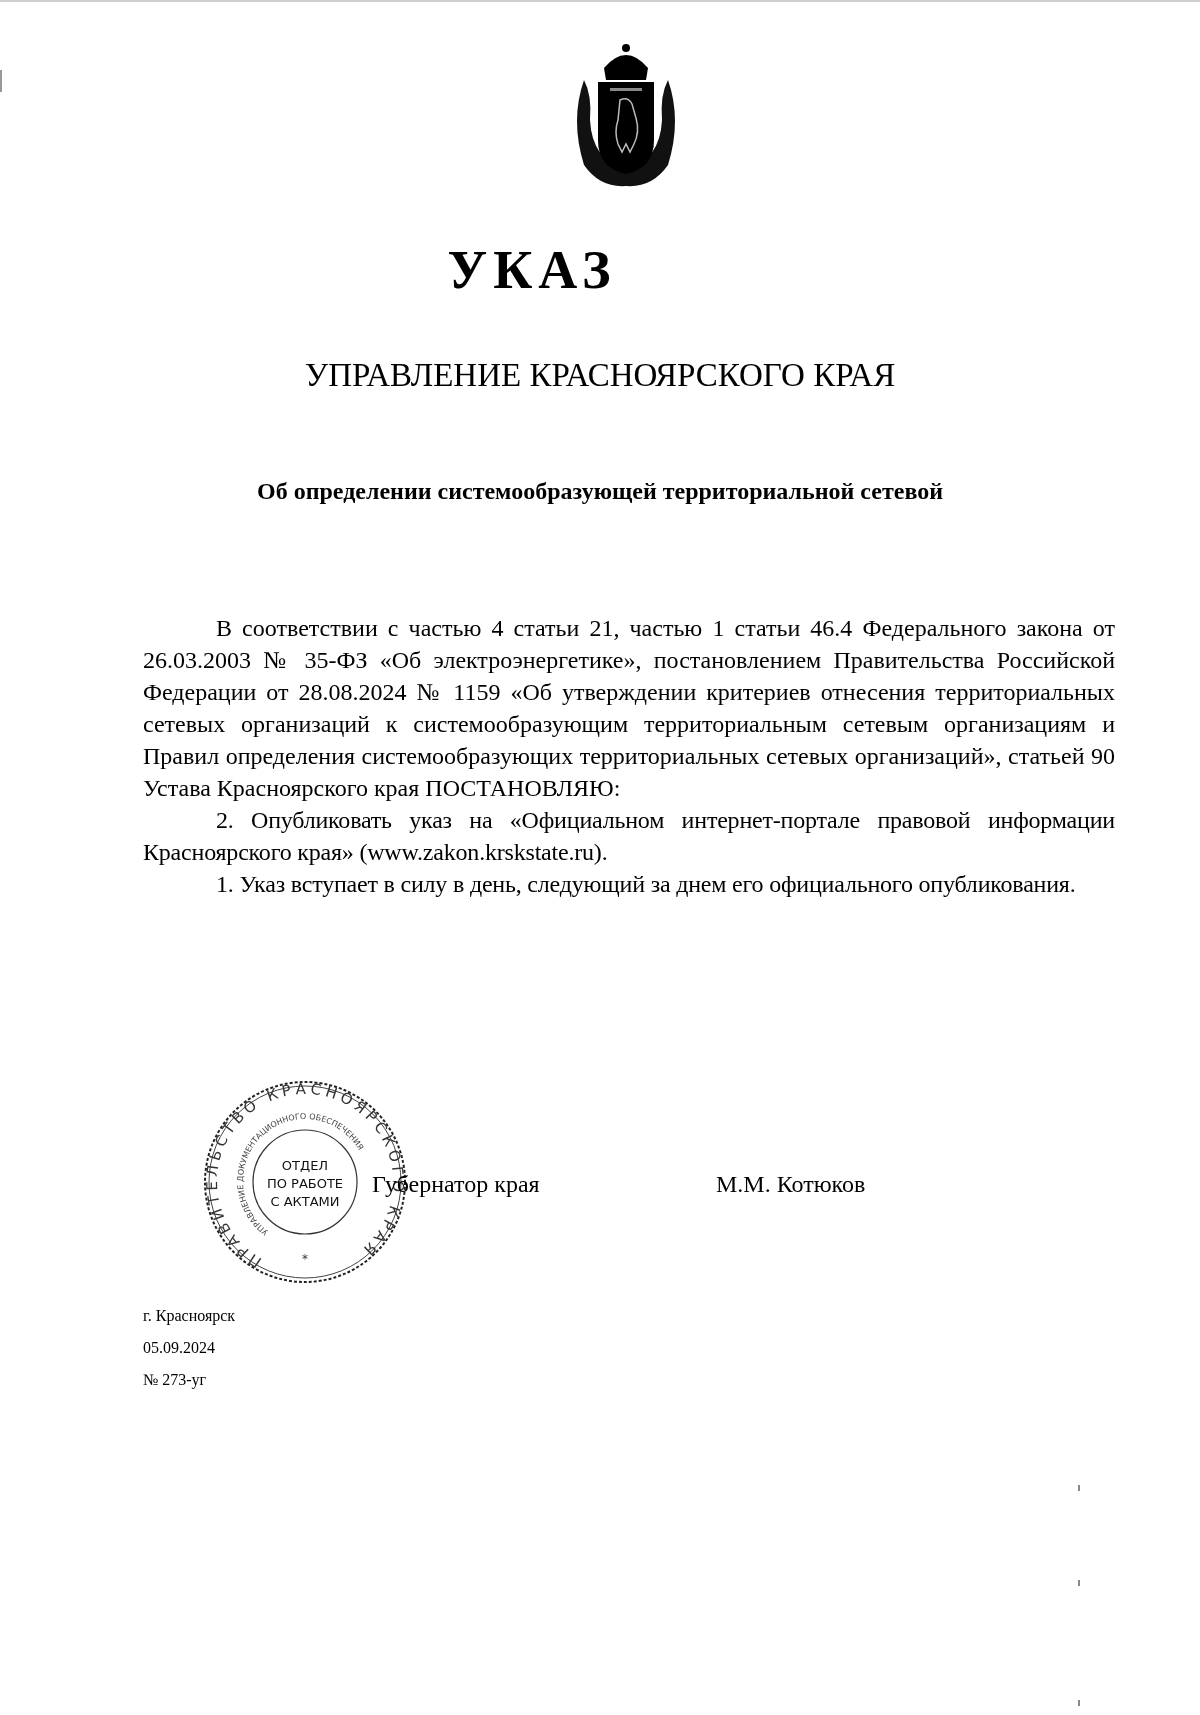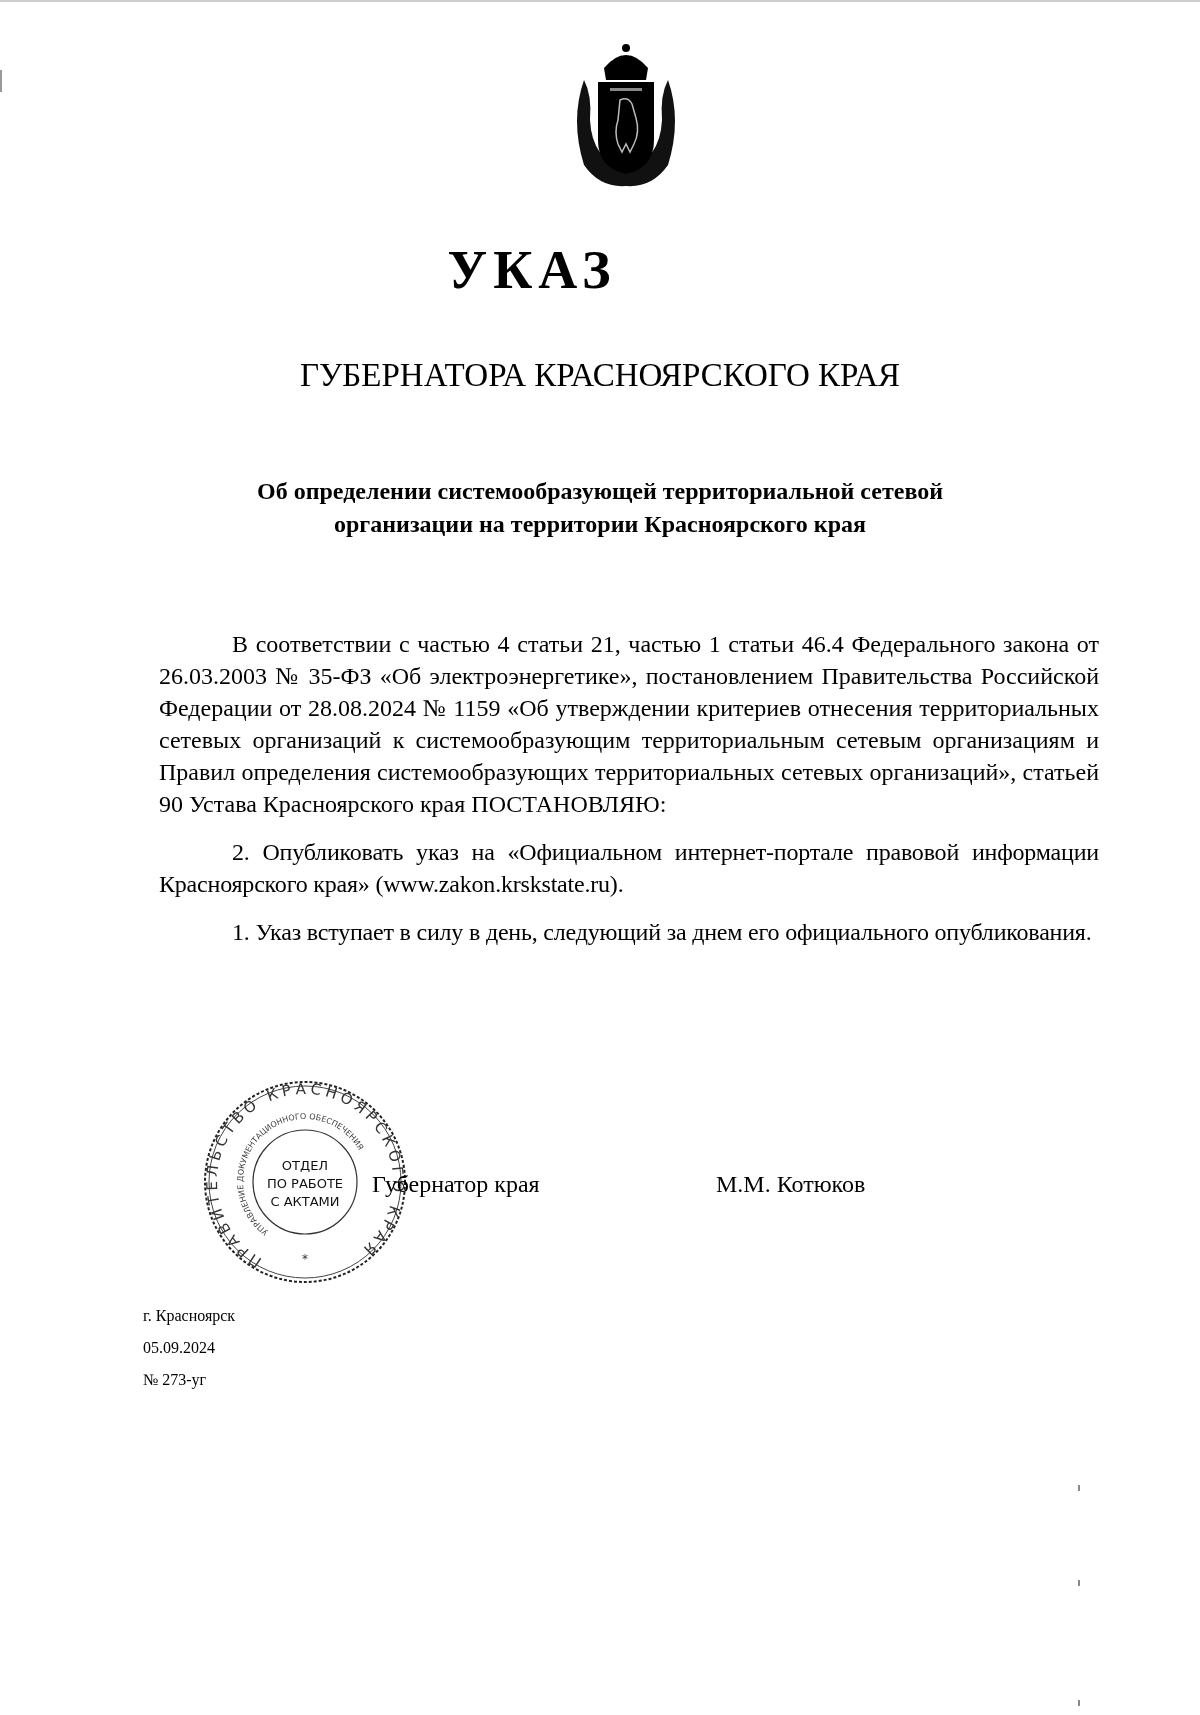--- a/index.html
+++ b/index.html
@@ -9,21 +9,21 @@
   .edge-left { position:absolute; left:0; top:70px; width:2px; height:22px; background:#999; }
   .emblem { position:absolute; left:570px; top:40px; width:112px; height:150px; }
   .title { position:absolute; left:0; width:1064px; top:240px; text-align:center;
            font-weight:bold; font-size:54px; letter-spacing:6px; line-height:60px; }
   .subtitle { position:absolute; left:0; width:1200px; top:355px; text-align:center;
               font-size:33px; line-height:40px; }
   .heading { position:absolute; left:150px; width:900px; top:475px; text-align:center;
              font-weight:bold; font-size:24px; line-height:33px; }
   .body { position:absolute; left:143px; width:972px; top:612px;
           font-size:24px; line-height:32px; text-align:justify; }
-  .body p { margin:16px; text-indent:73px; text-align:justify; }
+  .body p { margin:0; text-indent:73px; text-align:justify; }
   .body p.tight { letter-spacing:-0.2px; }
   .stamp { position:absolute; left:190px; top:1075px; width:230px; height:210px; }
   .sign-role { position:absolute; left:372px; top:1168px; font-size:24px; line-height:32px; }
   .sign-name { position:absolute; left:716px; top:1168px; font-size:24px; line-height:32px; }
   .footer { position:absolute; left:143px; top:1300px; font-size:16px; line-height:32px; }
   .footer div { white-space:nowrap; }
   .dot { position:absolute; width:2px; height:6px; background:#888; }
 </style>
 </head>
 <body>
@@ -38,25 +38,24 @@
 
   <path d="M14 40 Q0 80 14 125 Q30 148 56 146 Q82 148 98 125 Q112 80 98 40 Q90 55 92 80 Q90 120 56 130 Q22 120 20 80 Q22 55 14 40 Z" fill="#111"></path>
 
   <path d="M28 42 L84 42 L84 100 Q84 128 56 134 Q28 128 28 100 Z" fill="#000"></path>
 
   <path d="M50 60 Q58 56 62 64 L66 78 Q70 92 64 104 L60 112 L56 104 L52 112 L48 104 Q44 92 48 80 Z" fill="none" stroke="#bbb" stroke-width="1.5"></path>
   <rect x="40" y="48" width="32" height="3" fill="#888"></rect>
 </svg>
 
 <div class="title">УКАЗ</div>
-<div class="subtitle">ГУБЕРНАТОРА КРАСНОЯРСКОГО КРАЯ</div>
+<div class="subtitle">УПРАВЛЕНИЕ КРАСНОЯРСКОГО КРАЯ</div>
 
 <div class="heading">
   <div>Об определении системообразующей территориальной сетевой</div>
-  <div>организации на территории Красноярского края</div>
 </div>
 
 <div class="body">
   <p>В соответствии с частью 4 статьи 21, частью 1 статьи 46.4 Федерального закона от 26.03.2003 № 35-ФЗ «Об электроэнергетике», постановлением Правительства Российской Федерации от 28.08.2024 № 1159 «Об утверждении критериев отнесения территориальных сетевых организаций к системообразующим территориальным сетевым организациям и Правил определения системообразующих территориальных сетевых организаций», статьей 90 Устава Красноярского края ПОСТАНОВЛЯЮ:</p>
   <p class="tight">2. Опубликовать указ на «Официальном интернет-портале правовой информации Красноярского края» (www.zakon.krskstate.ru).</p>
   <p class="tight">1. Указ вступает в силу в день, следующий за днем его официального опубликования.</p>
 </div>
 
 <svg class="stamp" viewBox="0 0 230 210">
   <defs>

